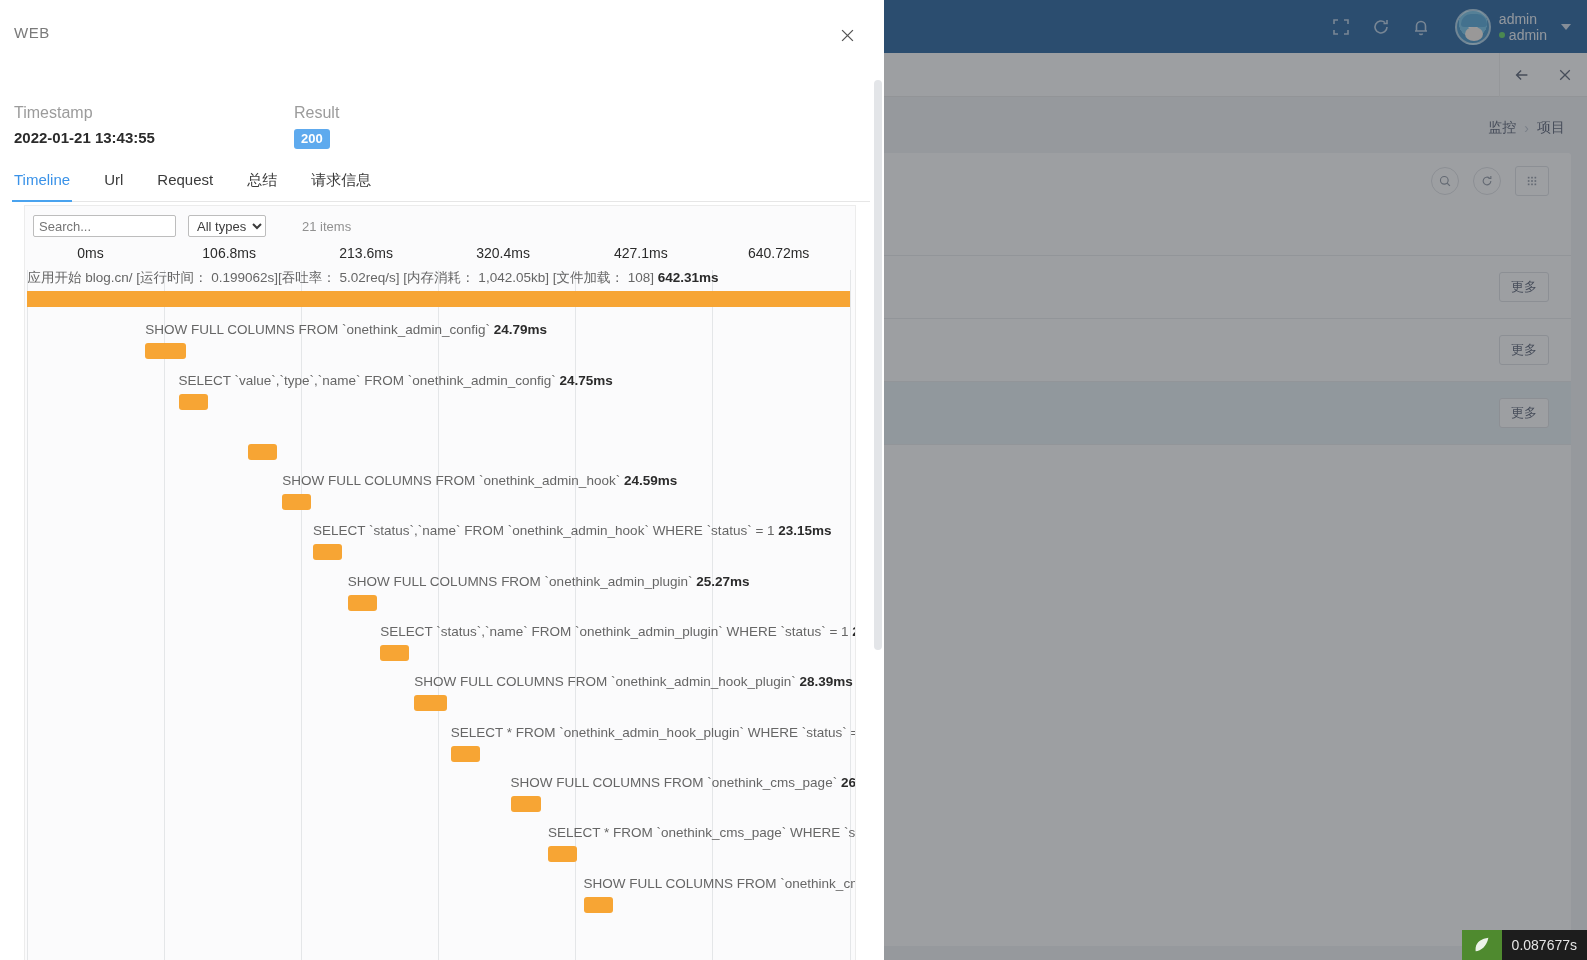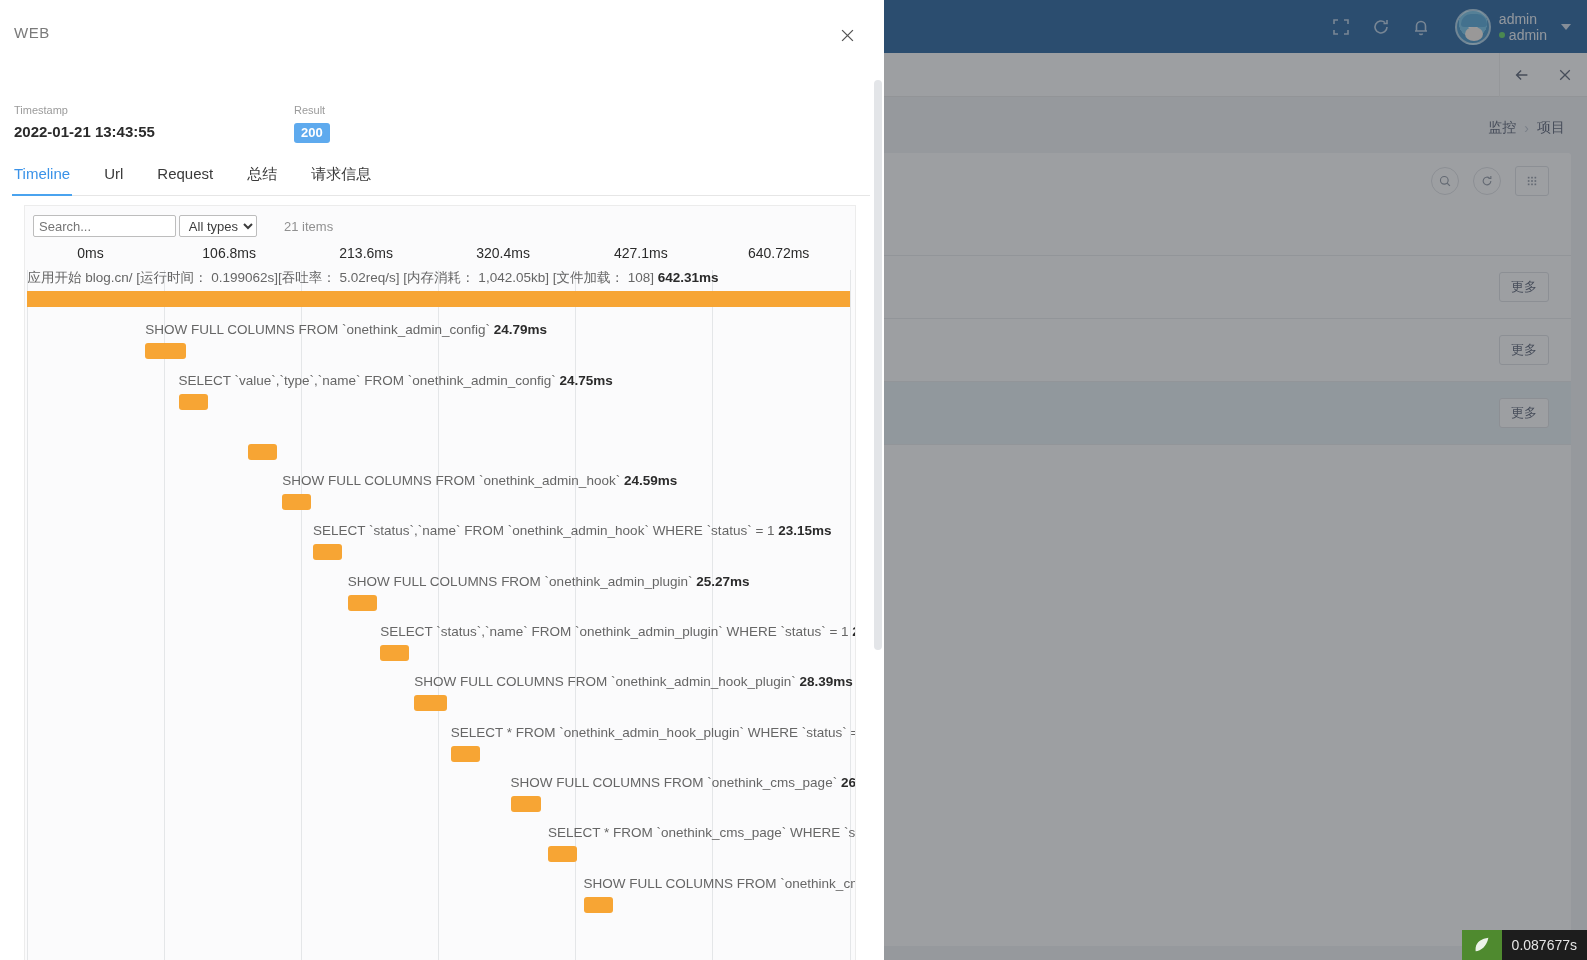--- a/index.html
+++ b/index.html
@@ -128,21 +128,21 @@
   .panel-close {
     position:absolute; right:24px; top:22px; width:26px;height:26px;
     display:flex;align-items:center;justify-content:center;
     color:#555; font-size:22px; line-height:1;
   }
 
   .meta-row { display:flex; padding: 18px 14px 0 14px; }
   .meta-cell-1 { width: 280px; }
   .meta-cell-2 { width: 280px; }
   .meta-cell-3 { width: 280px; }
-  .meta-label { font-size:11px; color:#9b9b9b; margin-bottom:7px; }
+  .meta-label { font-size:16px; color:#9b9b9b; margin-bottom:7px; }
   .meta-value { font-size:15px; color:#2b2b2b; font-weight:700; }
   .badge-200 {
     display:inline-block; background:#5eaaee; color:#fff; font-size:13px;
     font-weight:700; padding:1px 7px; border-radius:3px; line-height:18px;
   }
 
   .tabs {
     display:flex; gap:0; margin: 22px 14px 0 14px;
     border-bottom:1px solid #e6e6e6;
   }
@@ -153,31 +153,30 @@
   .tab.active { color:#3a92e8; }
   .tab.active::after {
     content:""; position:absolute; left:-2px; right:-2px; bottom:-1px; height:2px; background:#4aa3ef;
   }
 
   .tl-wrap {
     position:absolute; left:24px; top:205px; width:832px; bottom:0;
     background:#fbfbfc; border:1px solid #ececec; border-bottom:none;
     overflow:hidden;
   }
-  .tl-toolbar { display:flex; align-items:center; gap:3px; padding:9px 8px 4px 8px; }
+  .tl-toolbar { display:flex; align-items:center; gap:12px; padding:9px 8px 4px 8px; }
   .tl-search {
     width:143px; height:22px; font-size:13px; padding: 1px 5px;
     border:1px solid #bdbdbd; border-radius:2px; color:#3c3c3c;
     font-family:"Liberation Sans", sans-serif; background:#fff;
   }
   .tl-select {
     height:22px; font-size:13px; border:1px solid #bdbdbd; border-radius:2px;
     background:#fff; color:#3c3c3c; font-family:"Liberation Sans", sans-serif;
     padding: 0 2px 0 4px;
-    text-align: right;
   }
   .tl-count { font-size:13px; color:#909090; margin-left:24px; }
 
   .tl-axis { position:relative; height:30px; }
   .tl-axis .tick {
     position:absolute; top:4px; font-size:14px; font-weight:400; color:#2b2b2b;
     transform: translateX(-50%); white-space:nowrap;
   }
 
   .tl-grid {

